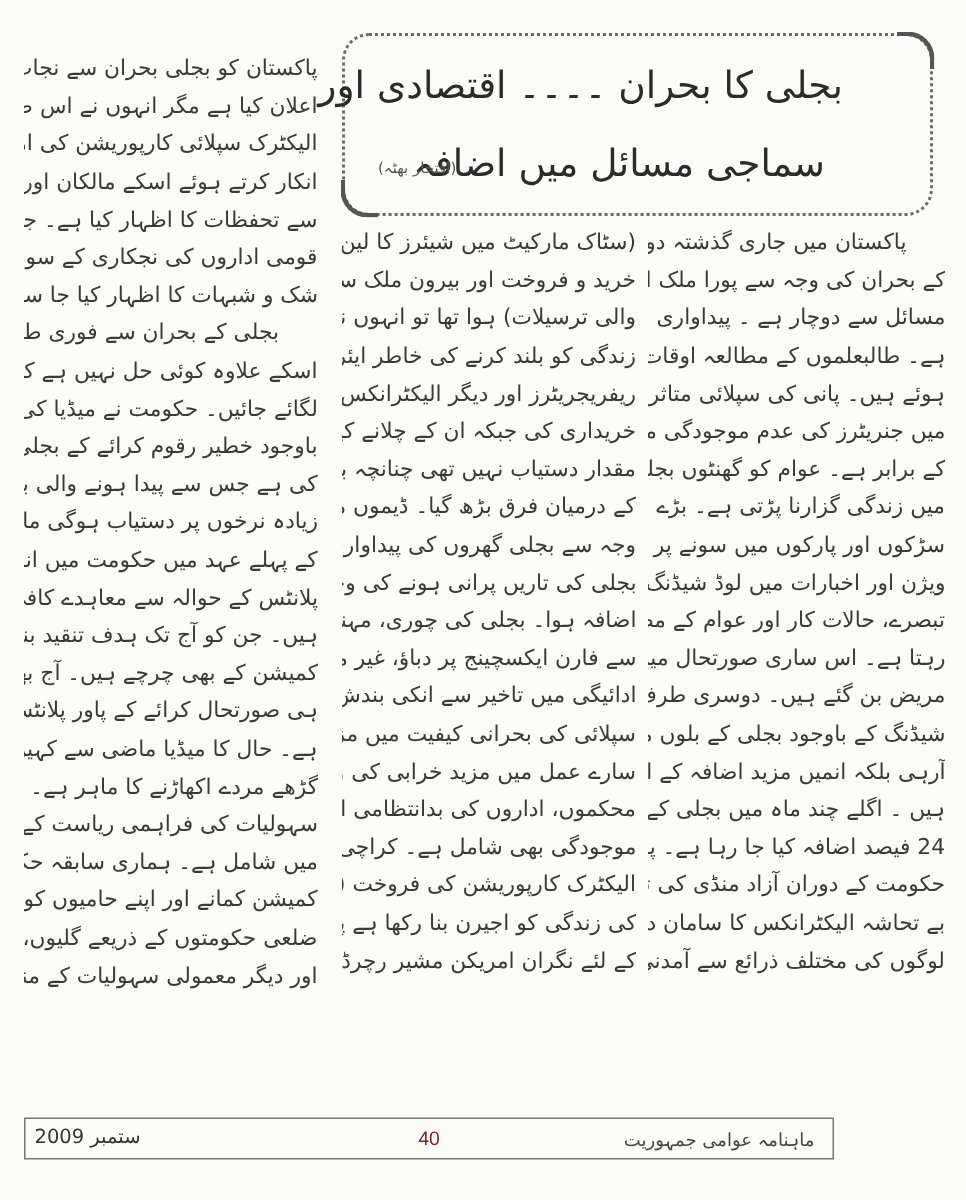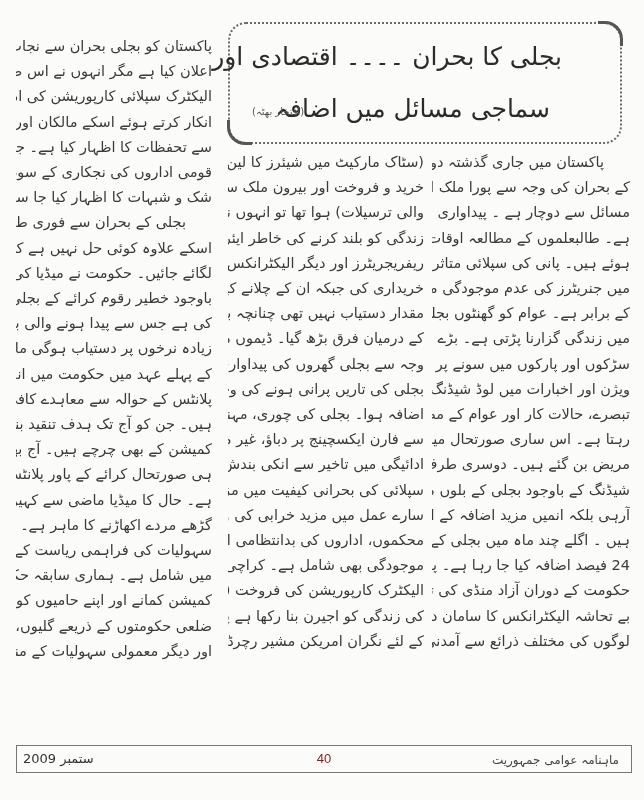--- a/index.html
+++ b/index.html
@@ -45,21 +45,21 @@
     font-size: 25px; color: #2b2b2b;
   }
   #title-1 { right: 58px; top: 18px; }
   #title-2 { right: 70px; top: 70px; }
   #byline {
     position: absolute; left: 22px; top: 82px;
     font-size: 10px; color: #555; direction: rtl; white-space: nowrap;
   }
 
   .footer {
-    position: absolute; left: 16px; top: 745px; width: 616px; height: 28px;
+    position: absolute; left: 16px; top: 745px; width: 540px; height: 28px;
     border: 1px solid #777; box-sizing: border-box;
     background: #fbfbf9;
   }
   .footer .f-date { position: absolute; left: 6px; top: 5px; font-size: 13px; color: #333; direction: rtl; white-space: nowrap; }
   .footer .f-page { position: absolute; left: 0; right: 0; top: 5px; text-align: center; font-size: 13px; color: #7f1d1d; font-family: "Liberation Sans", sans-serif; }
   .footer .f-name { position: absolute; right: 12px; top: 7px; font-size: 12px; color: #444; direction: rtl; white-space: nowrap; }
 </style>
 </head>
 <body>
 

